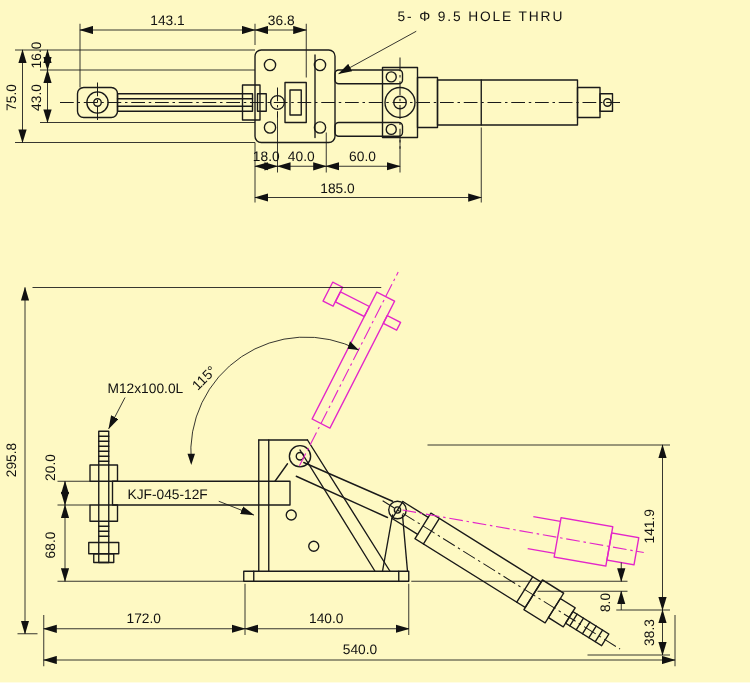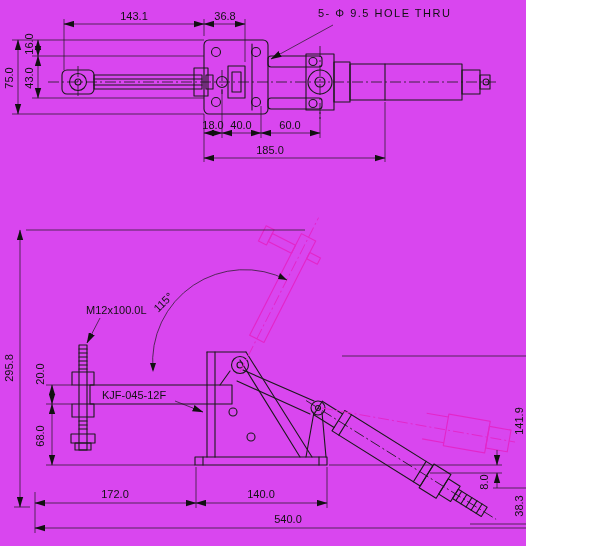--- a/index.html
+++ b/index.html
@@ -1,16 +1,16 @@
 <!DOCTYPE html>
 <html><head>
 <meta charset="utf-8">
 <style>
   html,body{margin:0;padding:0;background:#fff;}
-  .canvas{position:relative;width:526px;height:546px;background:#d946ef;overflow:hidden;}
+  .canvas{position:relative;width:600px;height:546px;background:#fef9c3;overflow:hidden;}
   svg{position:absolute;left:0;top:0;}
   .o  {stroke:#1a1a1a;stroke-width:1.1;fill:none;stroke-linejoin:round;stroke-linecap:round;}
   .d  {stroke:#1a1a1a;stroke-width:0.7;fill:none;}
   .cl {stroke:#1a1a1a;stroke-width:0.8;fill:none;stroke-dasharray:11 3 2 3;}
   .m  {stroke:#e326c9;stroke-width:1.1;fill:none;stroke-linejoin:round;}
   .mcl{stroke:#e326c9;stroke-width:0.9;fill:none;stroke-dasharray:11 3 2 3;}
   .t  {font-family:"Liberation Sans","DejaVu Sans",sans-serif;font-size:11px;fill:#111;}
   .tn {font-family:"Liberation Sans","DejaVu Sans",sans-serif;font-size:11px;fill:#111;letter-spacing:1.5px;}
   .arr{fill:#111;}
 </style>

